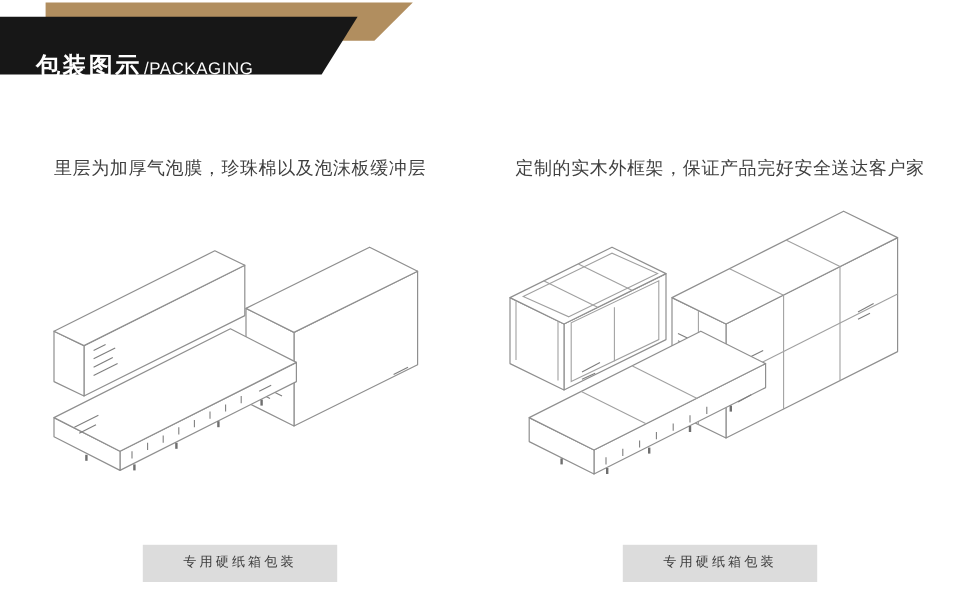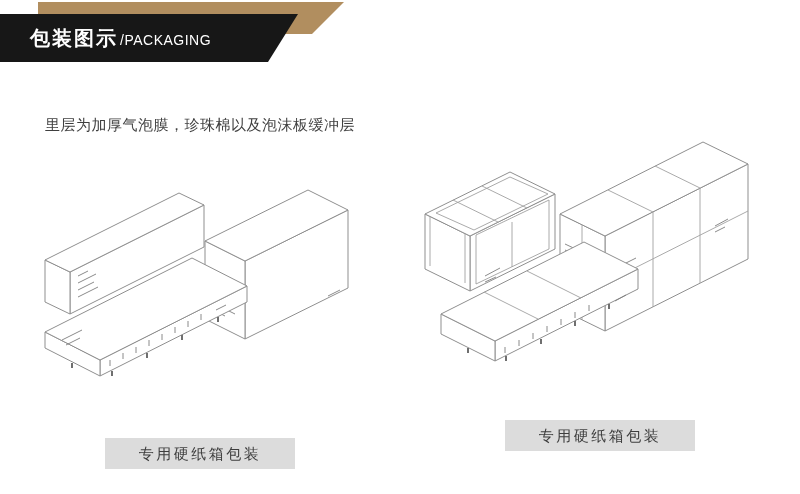--- a/index.html
+++ b/index.html
@@ -16,31 +16,31 @@
     --tag-bg:#dcdcdc;
     --tag-text:#3d3d3d;
   }
   .header { position:relative; height:64px; }
   .ribbon { position:absolute; top:0; left:0; display:block; }
   .header-text{
     position:absolute; top:25px; left:30px;
     color:#ffffff; display:flex; align-items:baseline;
     white-space:nowrap;
   }
-  .header-title{ font-size:20px; font-weight:bold; letter-spacing:2px; }
+  .header-title{ font-size:20px; font-weight:bold; letter-spacing:2px;margin-top:17px; }
   .header-sub{ font-size:14px; letter-spacing:0.5px; margin-left:2px; }
-  .columns{ display:flex; margin-top:52px; }
+  .columns{ display:flex; margin-top:68px; }
   .col{ width:400px; display:flex; flex-direction:column; align-items:center; }
   .caption{ font-size:15px; color:#3f3f3f; letter-spacing:0.5px; line-height:18px; }
   .illustration{ margin-top:10px; display:block; }
   .tag{
     margin-top:14px;
     background:var(--tag-bg);
     color:var(--tag-text);
-    font-size:15px; letter-spacing:2.5px; font-weight:500;
+    font-size:11px; letter-spacing:2.5px; font-weight:500;
     padding:7px 34px;
     line-height:17px;
   }
 </style>
 </head>
 <body>
 
 <div class="header">
   <svg class="ribbon" width="360" height="64" viewBox="0 0 360 64">
     <polygon points="38,2 344,2 312,34 38,34" fill="var(--accent)"></polygon>
@@ -109,20 +109,21 @@
         <line x1="172" y1="191" x2="172" y2="196"></line>
         <line x1="208" y1="173" x2="208" y2="178"></line>
         <line x1="62" y1="219" x2="62" y2="224"></line>
       </g>
     </svg>
 
     <div class="tag">专用硬纸箱包装</div>
   </section>
 
   <section class="col">
+    <p class="caption">定制的实木外框架，保证产品完好安全送达客户家</p>
 
     <svg class="illustration" width="380" height="280" viewBox="0 0 380 280">
 
       <g stroke="#8f8f8f" stroke-width="1" fill="#ffffff" stroke-linejoin="round">
         <polygon points="60,165 145,123 145,68 60,110"></polygon>
         <polygon points="60,165 15,143 15,88 60,110"></polygon>
         <polygon points="60,110 145,68 100,46 15,88"></polygon>
       </g>
       <g stroke="#a0a0a0" stroke-width="0.9" fill="none">
         <polygon points="64,104 138,68 100,51 26,87"></polygon>

